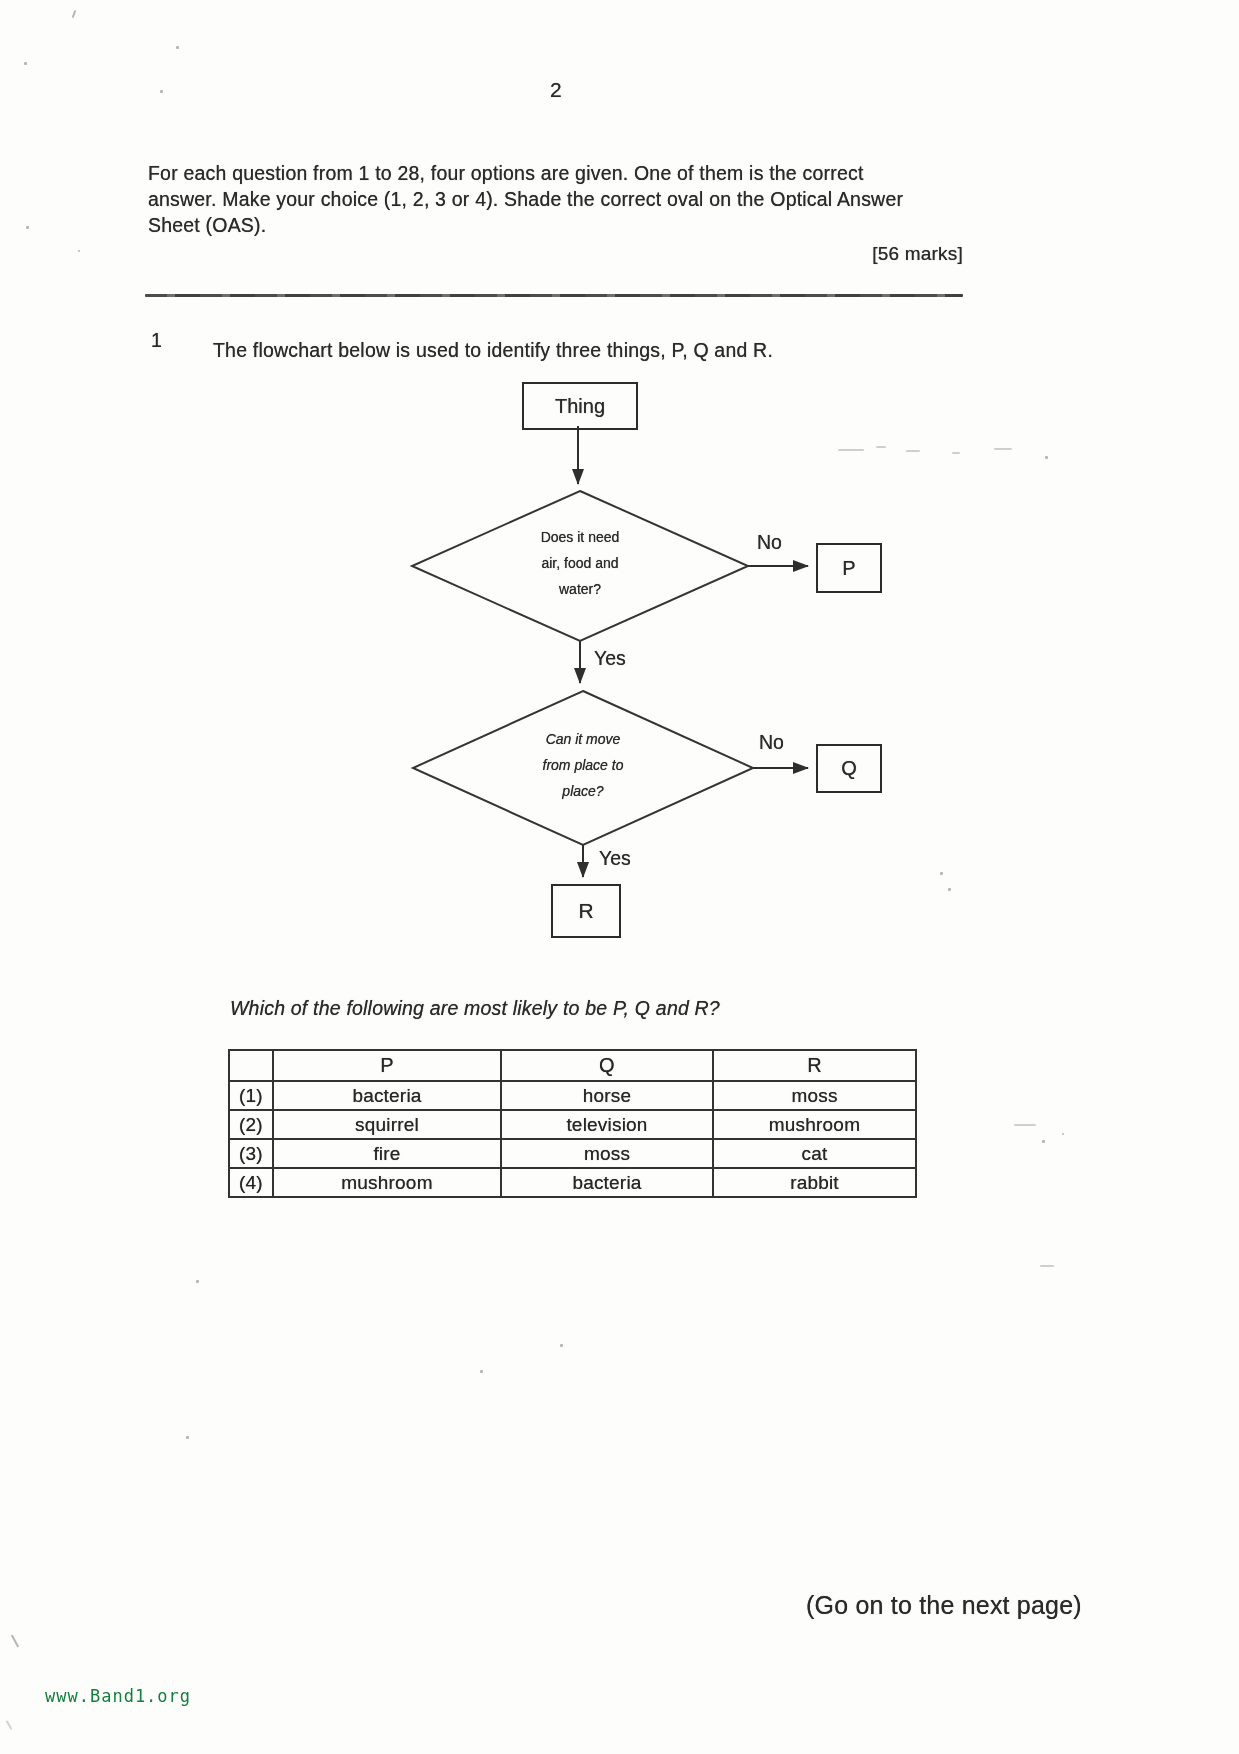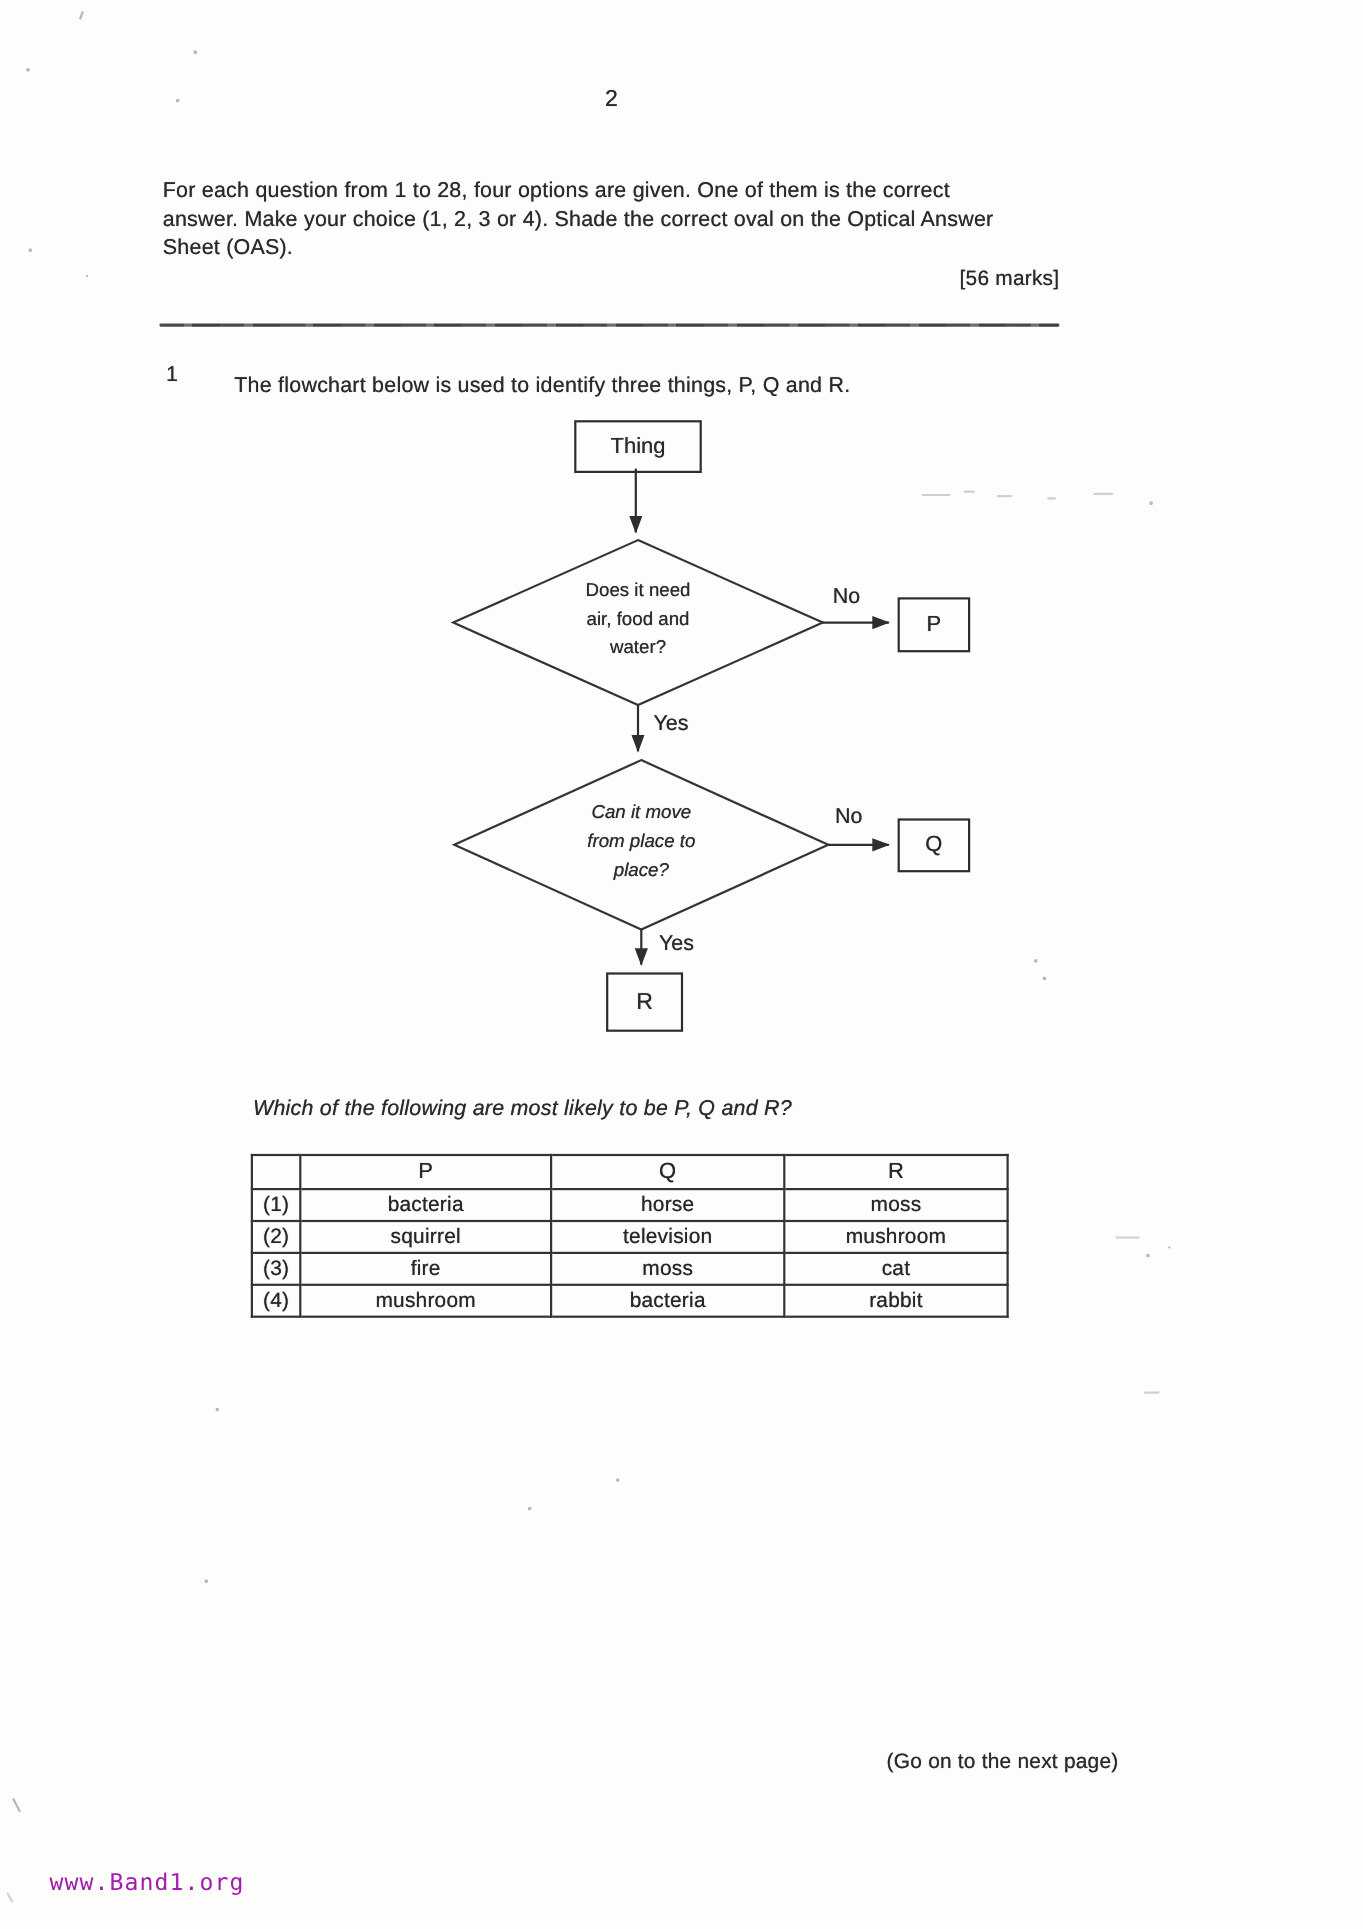--- a/index.html
+++ b/index.html
@@ -28,21 +28,21 @@
   .qtext{left:213px;top:339px;font-size:19.5px;}
   .node{
     position:absolute;border:2.5px solid #2c2c2c;background:transparent;
     display:flex;align-items:center;justify-content:center;
     font-size:20px;text-shadow:0 0 0.7px rgba(45,45,45,0.85);
   }
   .thing-box{left:522px;top:382px;width:112px;height:44px;}
   .p-box{left:816px;top:543px;width:62px;height:46px;border-width:2px;}
   .q-box{left:816px;top:744px;width:62px;height:45px;border-width:2px;}
   .r-box{left:551px;top:884px;width:66px;height:50px;font-size:21px;}
-  .dtext{position:absolute;text-align:center;font-size:17px;line-height:26px;
+  .dtext{position:absolute;text-align:center;font-size:14px;line-height:26px;
     text-shadow:0 0 0.7px rgba(45,45,45,0.85);}
   .d1text{left:460px;top:524px;width:240px;}
   .d2text{left:463px;top:726px;width:240px;font-style:italic;}
   .flowlabel{position:absolute;font-size:19.5px;text-shadow:0 0 0.7px rgba(45,45,45,0.85);}
   .no1{left:757px;top:531px;}
   .yes1{left:594px;top:647px;}
   .no2{left:759px;top:731px;}
   .yes2{left:599px;top:847px;}
   .subq{left:230px;top:997px;font-size:19.5px;font-style:italic;}
   table.options{
@@ -52,25 +52,25 @@
   }
   table.options td,table.options th{
     border:2px solid #333;
     text-align:center;vertical-align:middle;
     height:27px;padding:0 2px;overflow:hidden;
     font-weight:normal;
     text-shadow:0 0 0.7px rgba(45,45,45,0.85);
     letter-spacing:0.2px;
   }
   table.options th{height:29px;font-size:20px;}
-  .goon{left:806px;top:1591px;font-size:19px;}
+  .goon{left:806px;top:1591px;font-size:25px;}
   .watermark{
-    left:45px;top:1686px;font-size:21px;
+    left:45px;top:1686px;font-size:17px;
     font-family:"DejaVu Sans Mono",monospace;
-    color:#a21caf;text-shadow:none;letter-spacing:1px;margin-top:13px;
+    color:#15803d;text-shadow:none;letter-spacing:1px;
   }
   svg.flow{position:absolute;left:0;top:0;pointer-events:none;}
   .speck{position:absolute;background:#6f6f6f;opacity:0.5;border-radius:1px;}
   .dashmark{position:absolute;background:#8a8a8a;opacity:0.4;height:2px;border-radius:1px;}
 </style>
 </head>
 <body>
 
 <div class="page">
 

